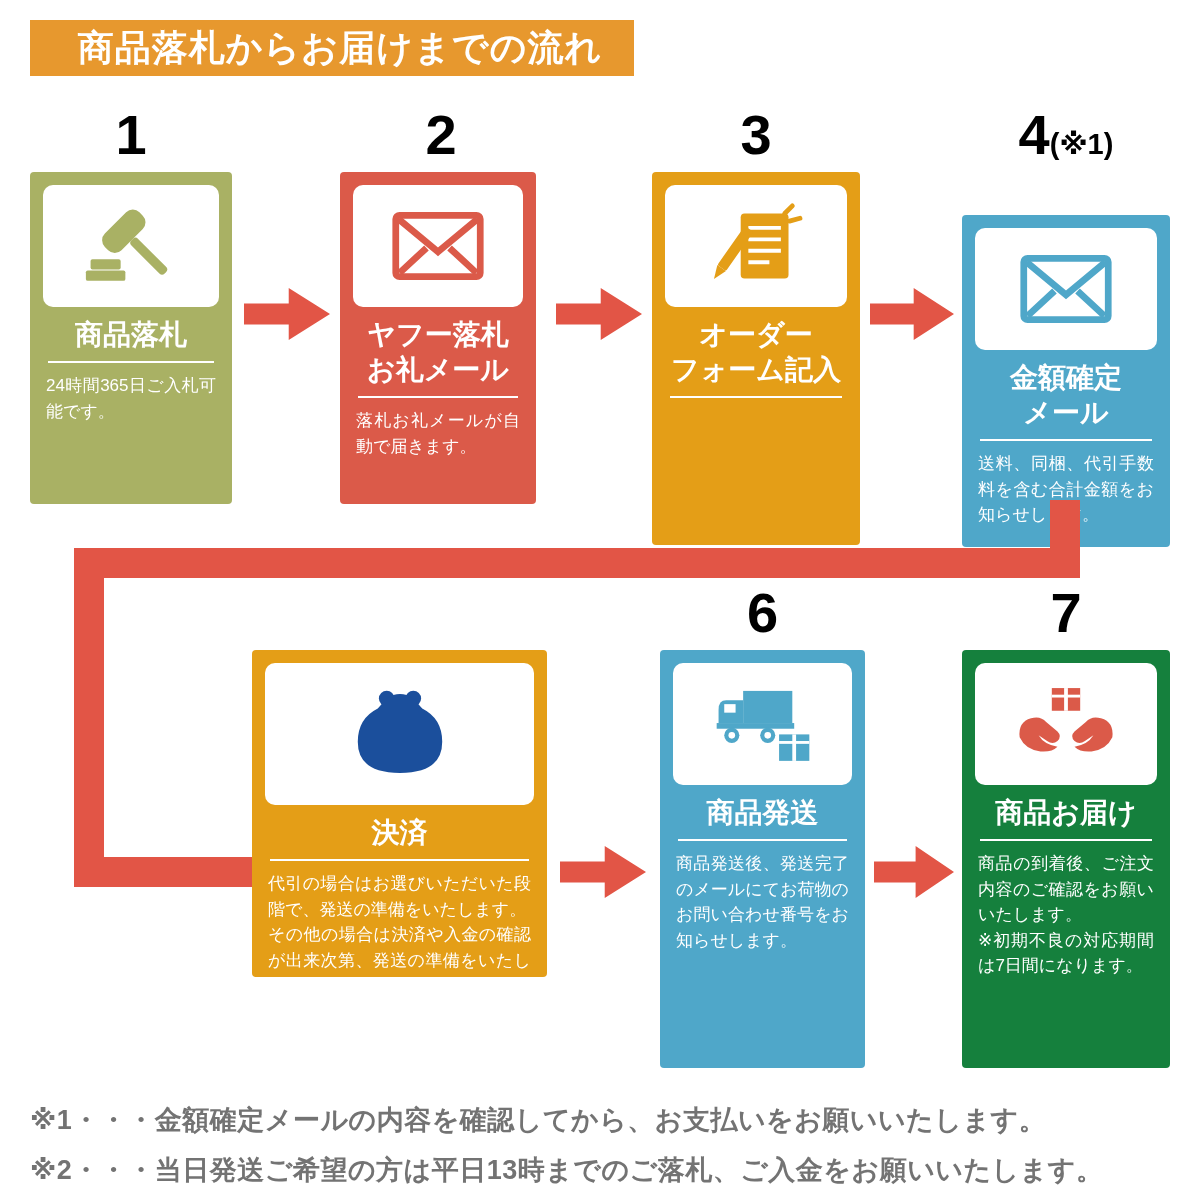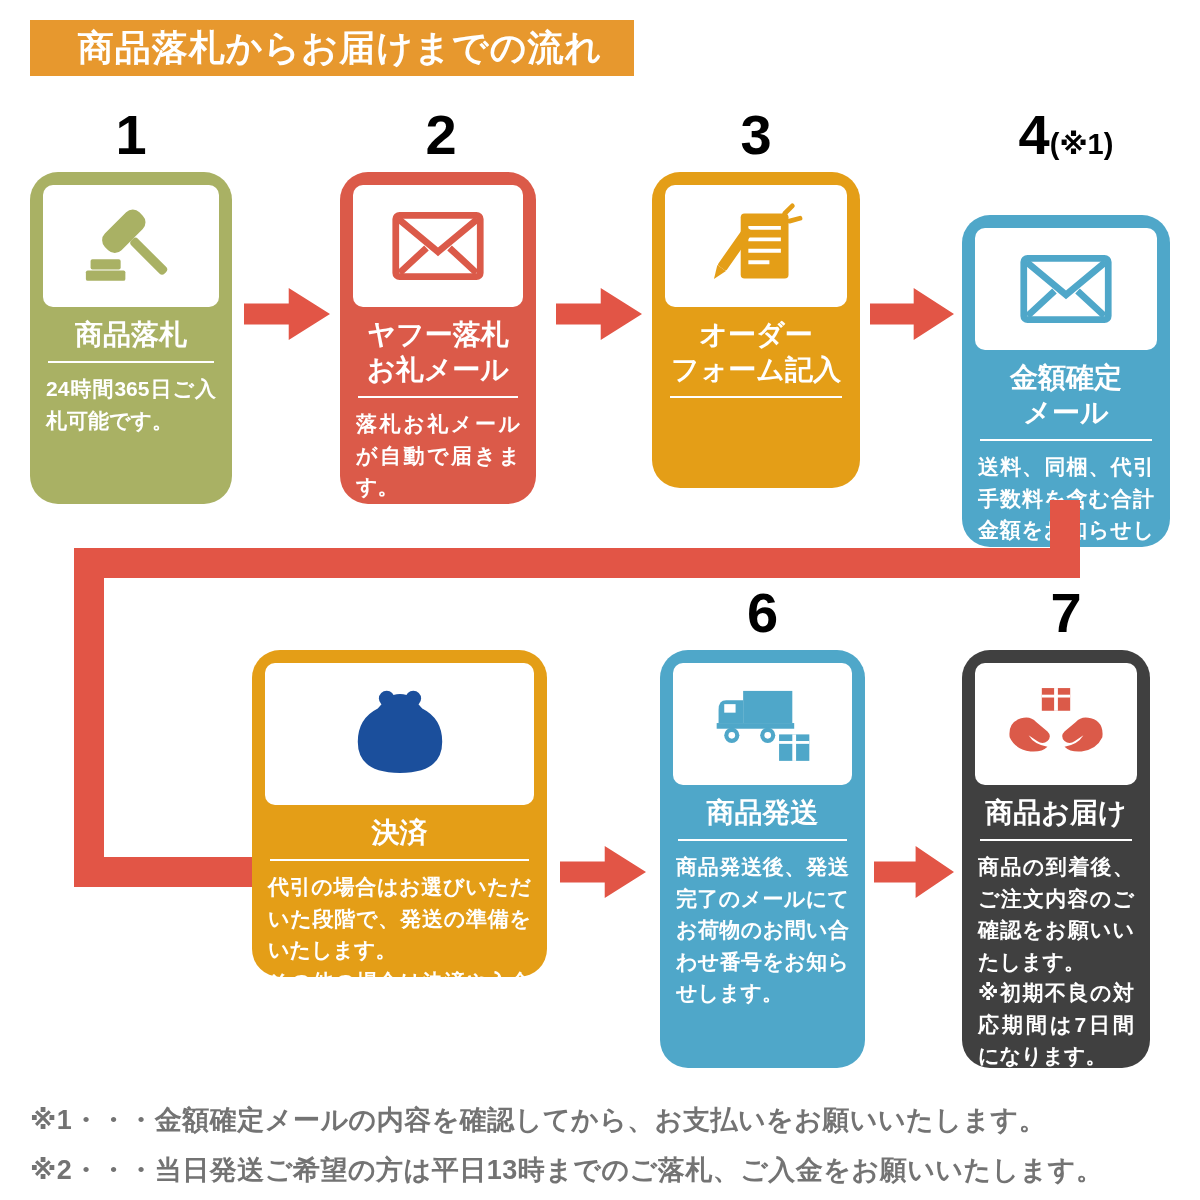--- a/index.html
+++ b/index.html
@@ -6,25 +6,25 @@
   html,body{background:#fff}
   body{font-family:"Liberation Sans","DejaVu Sans",sans-serif;color:#000}
   .canvas{position:relative;width:1200px;height:1200px;background:#fff;overflow:hidden}
 
   .banner{position:absolute;left:30px;top:20px;width:604px;height:56px;display:flex;align-items:center;
           padding-left:16px;color:#fff;font-size:36px;font-weight:bold;letter-spacing:1px}
 
   .step-num{position:absolute;text-align:center;color:#000;font-weight:bold;font-size:56px;line-height:1.1}
   .num-suffix{font-size:29px;font-weight:bold}
 
-  .step{position:absolute;border-radius:28px;padding:13px;color:#fff}
+  .step{position:absolute;border-radius:4px;padding:13px;color:#fff}
   .icon-panel{background:#fff;border-radius:10px;display:flex;align-items:center;justify-content:center}
   .step-title{white-space:pre-line;text-align:center;font-weight:bold;font-size:28px;line-height:1.25;margin-top:10px}
   .step-sep{height:2px;background:#fff;margin:9px 5px 10px}
-  .step-desc{white-space:pre-line;font-size:21px;line-height:1.5;text-align:justify;padding:0 3px;font-weight:bold}
+  .step-desc{white-space:pre-line;font-size:17px;line-height:1.5;text-align:justify;padding:0 3px;font-weight:normal}
 
   .arrow{position:absolute;clip-path:polygon(0 30%,52% 30%,52% 0,100% 50%,52% 100%,52% 70%,0 70%)}
   .seg{position:absolute}
 
   .footnote{position:absolute;left:30px;font-size:27px;font-weight:bold;color:#737373;letter-spacing:.5px}
 </style>
 </head>
 <body>
 
 <div class="canvas">
@@ -65,21 +65,21 @@
           <path d="M10 66 L38 40 M90 66 L62 40"></path>
         </g>
       </svg>
     </div>
     <h2 class="step-title">ヤフー落札
 お礼メール</h2>
     <div class="step-sep"></div>
     <p class="step-desc">落札お礼メールが自動で届きます。</p>
   </section>
 
-  <section class="step" style="left: 652px; top: 172px; width: 208px; height: 316px; background: rgb(228, 158, 23);">
+  <section class="step" style="left: 652px; top: 172px; width: 208px; height: 373px; background: rgb(228, 158, 23);">
     <div class="icon-panel" style="height: 122px; color: rgb(228, 158, 23);">
       <svg viewBox="0 0 100 92" width="96" height="88" aria-hidden="true">
         <rect x="34" y="12" width="50" height="68" rx="4" fill="currentColor"></rect>
         <g stroke="#fff" stroke-width="4">
           <path d="M42 27 h34 M42 39 h34 M42 51 h34 M42 63 h22"></path>
         </g>
         <g fill="currentColor" transform="rotate(35 24 54)">
           <rect x="19" y="22" width="11" height="50" rx="2"></rect>
           <path d="M19 72 L24.5 86 L30 72 Z"></path>
         </g>
@@ -153,21 +153,21 @@
         <rect x="14" y="24" width="12" height="9" fill="#fff"></rect>
         <rect x="86" y="56" width="4" height="28" fill="#fff"></rect>
         <rect x="72" y="63" width="32" height="3" fill="#fff"></rect>
       </svg>
     </div>
     <h2 class="step-title">商品発送</h2>
     <div class="step-sep"></div>
     <p class="step-desc">商品発送後、発送完了のメールにてお荷物のお問い合わせ番号をお知らせします。</p>
   </section>
 
-  <section class="step" style="left: 962px; top: 650px; width: 188px; height: 418px; background: #404040;">
+  <section class="step" style="left: 962px; top: 650px; width: 208px; height: 418px; background: #15803d;">
     <div class="icon-panel" style="height: 122px; color: rgb(219, 90, 73);">
       <svg viewBox="0 0 110 84" width="104" height="80" aria-hidden="true">
         <g fill="currentColor">
           <rect x="40" y="4" width="30" height="24"></rect>
           <path d="M6 56 Q4 40 18 36 Q28 33 34 40 L46 50 Q51 55 46 60 Q41 64 35 60 L26 54 Q32 64 46 66 Q40 72 28 71 Q12 69 6 56 Z"></path>
           <g transform="translate(110,0) scale(-1,1)">
             <path d="M6 56 Q4 40 18 36 Q28 33 34 40 L46 50 Q51 55 46 60 Q41 64 35 60 L26 54 Q32 64 46 66 Q40 72 28 71 Q12 69 6 56 Z"></path>
           </g>
         </g>
         <rect x="53" y="4" width="4" height="24" fill="#fff"></rect>

